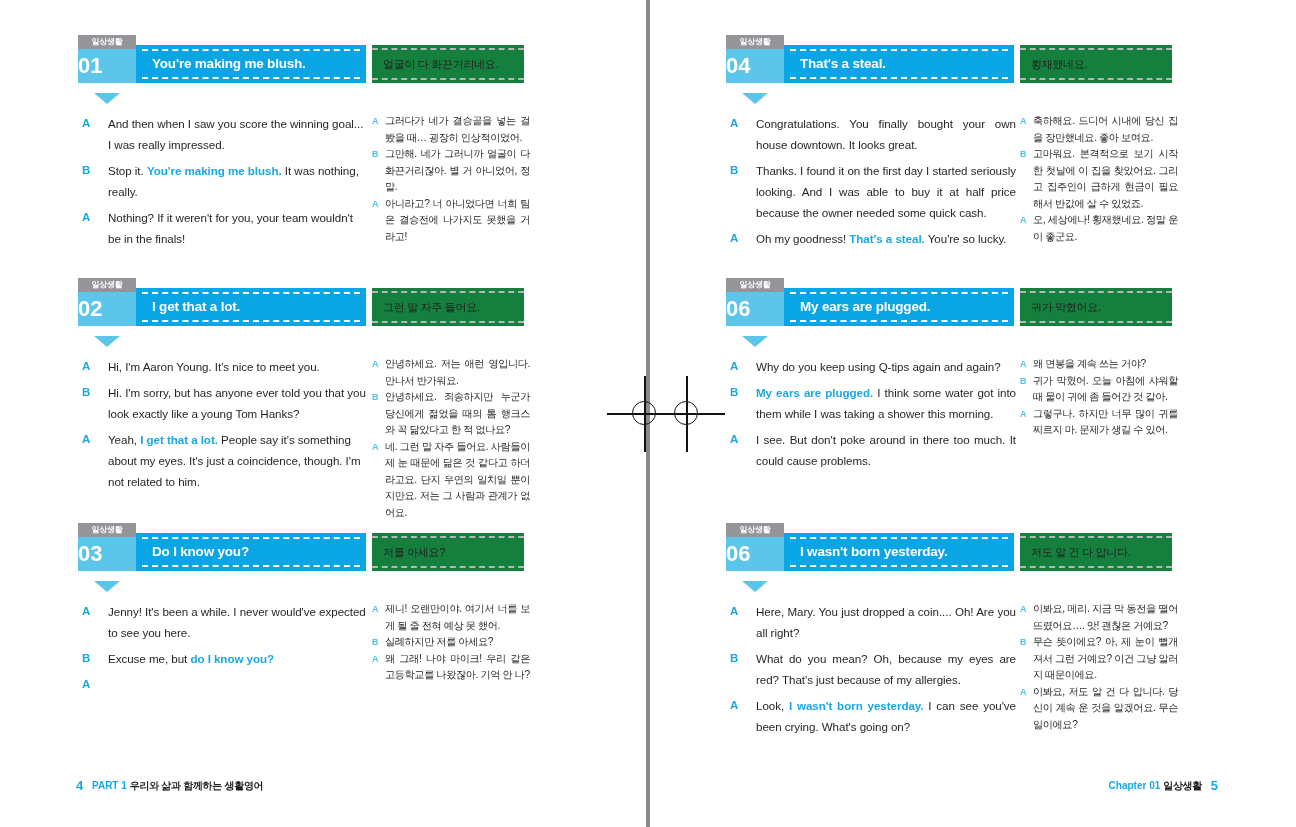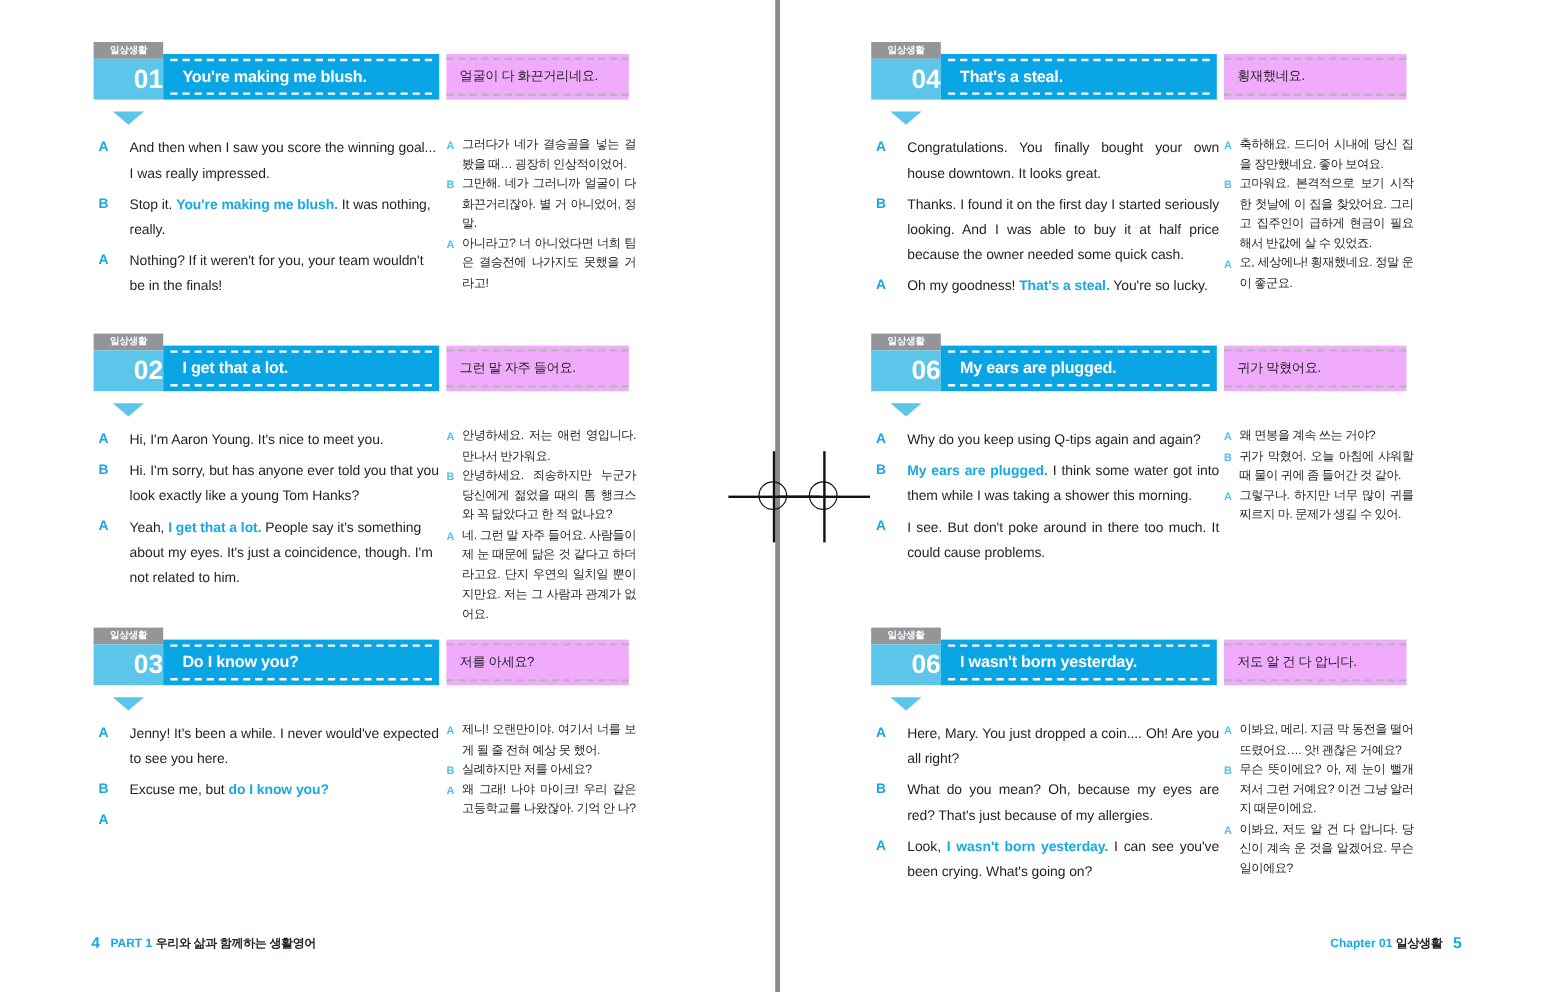--- a/index.html
+++ b/index.html
@@ -104,21 +104,21 @@
     font-weight: bold;
   }
   .num-plate {
     width: 58px;
     height: 34px;
     background: #5bc5ea;
     color: #ffffff;
     font-size: 22px;
     font-weight: bold;
     line-height: 34px;
-    text-align: right;
+    text-align: left;
     letter-spacing: 0px;
     position: relative;
   }
   .num-notch {
     position: absolute;
     left: 16px;
     top: 48px;
     width: 0;
     height: 0;
     border-left: 13px solid transparent;
@@ -161,21 +161,21 @@
     overflow: hidden;
   }
 
   
   .ko-bar {
     position: absolute;
     left: 294px;
     top: 0;
     width: 152px;
     height: 38px;
-    background: #f0abfc;
+    background: #15803d;
     color: #231f20;
     box-sizing: border-box;
   }
   .ko-bar .dash-top,
   .ko-bar .dash-bot {
     position: absolute;
     left: 0;
     right: 0;
     height: 0;
     border-top: 2px dashed #b5b6b8;

